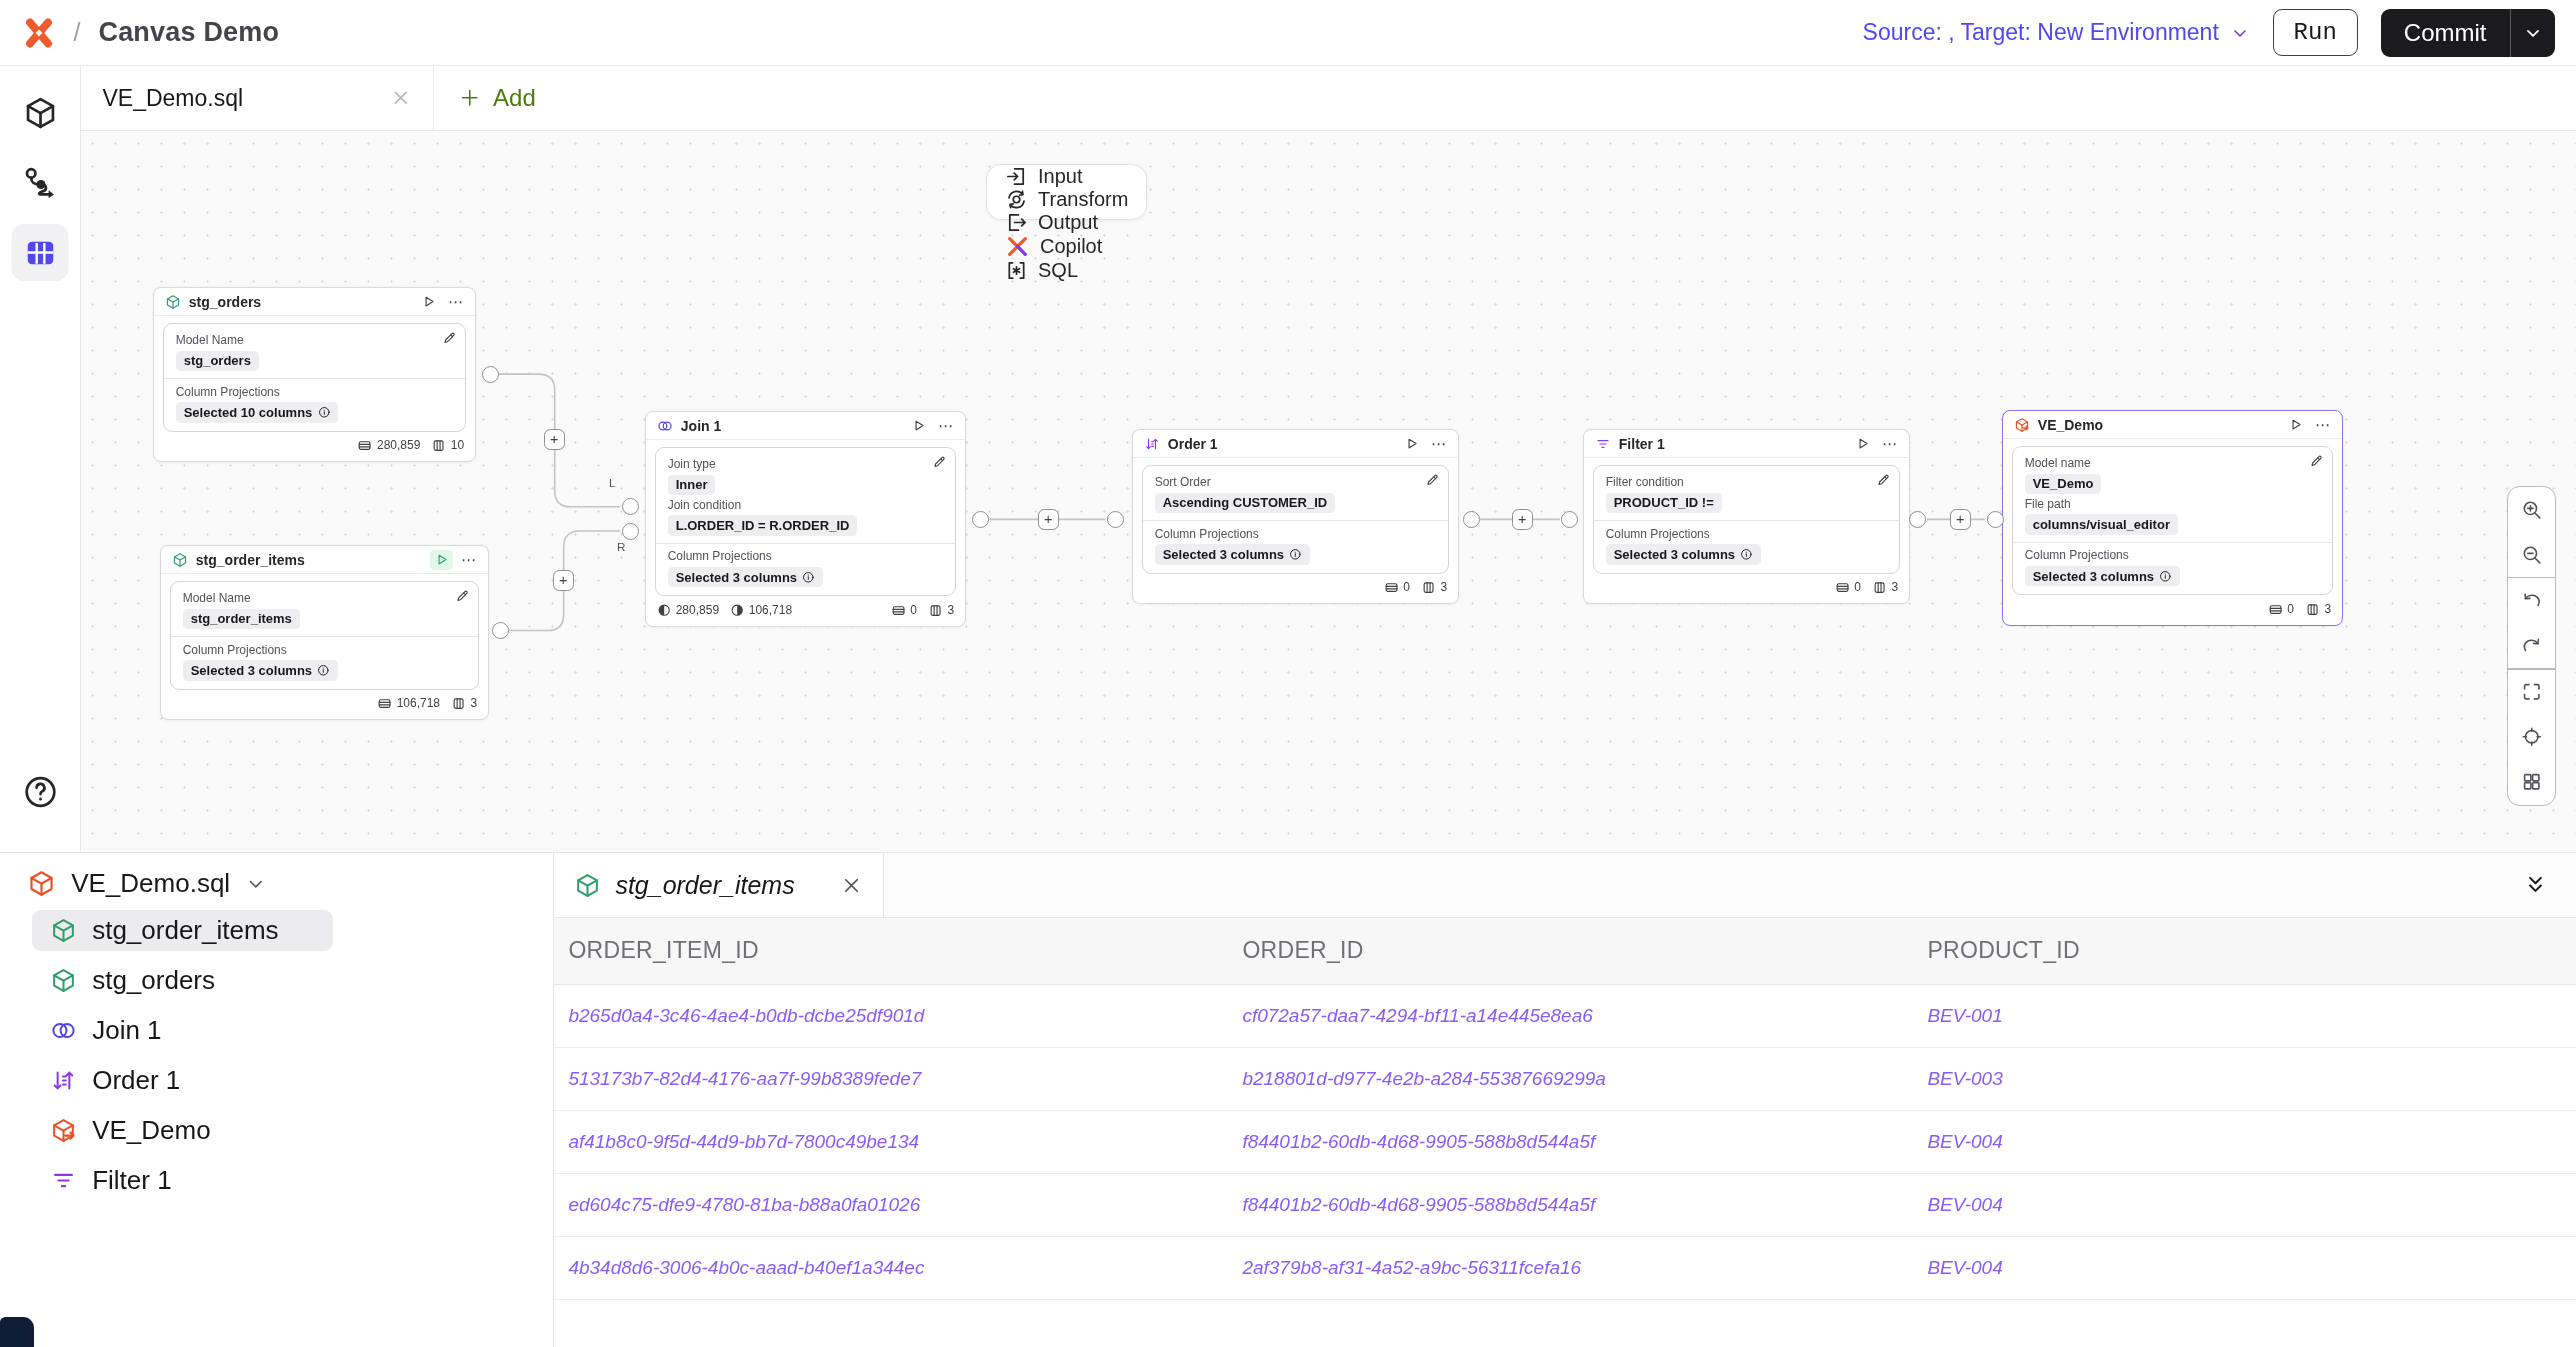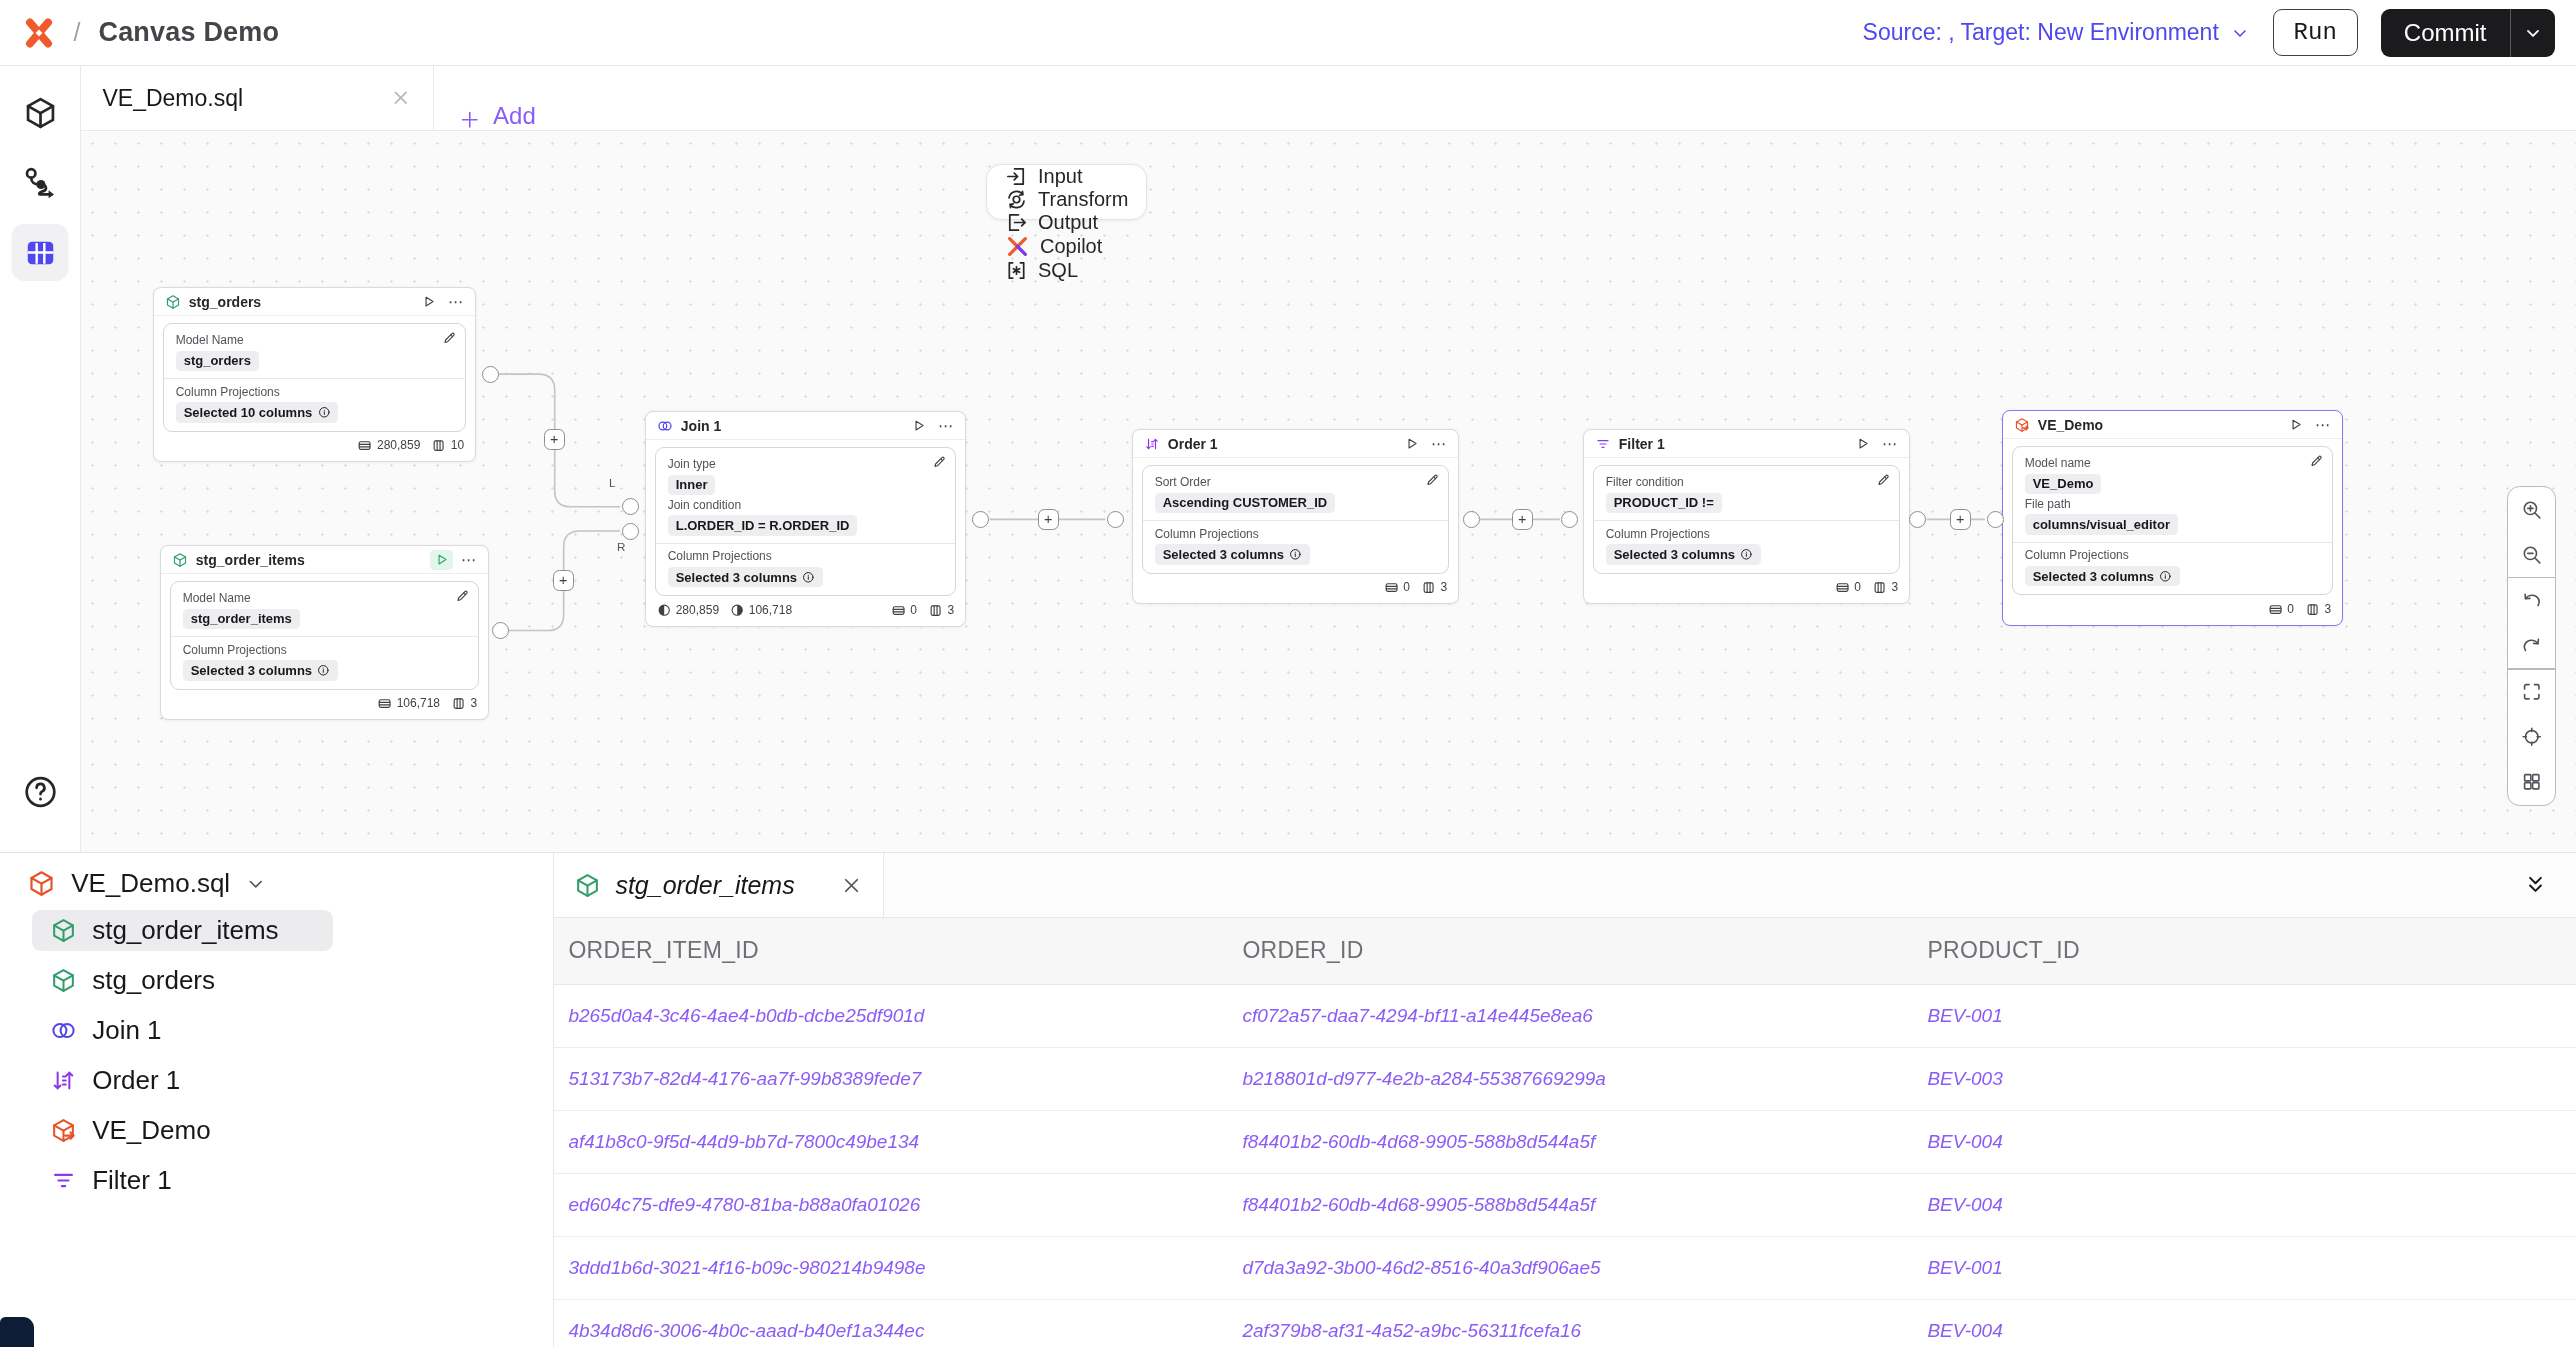--- a/index.html
+++ b/index.html
@@ -33,22 +33,22 @@
               color:#27272a; cursor:pointer; }
   .rail-btn.active { background:#f1f1f3; color:#5246f0; }
 
   
   #filebar { position:absolute; left:81px; top:66px; width:2495px; height:65px; background:#fff;
              border-bottom:0.9px solid #e9e9eb; display:flex; align-items:stretch; }
   .ftab { width:353px; display:flex; align-items:center; padding:0 21.5px;
           border-right:0.9px solid #e9e9eb; cursor:pointer; }
   .ftab-label { font-size:23px; color:#18181b; }
   .ftab-close { margin-left:auto; color:#b6b6bd; display:flex; }
-  .addbtn { display:flex; align-items:flex-end; gap:12.6px; padding:0 25px; font-size:24px;
-            font-weight:500; color:#8b5cf6; cursor:pointer; }
+  .addbtn { display:flex; align-items:center; gap:12.6px; padding:0 25px; font-size:24px;
+            font-weight:500; color:#4d7c0f; cursor:pointer; }
 
   
   #canvas { position:absolute; left:81px; top:132px; width:2495px; height:720px; background:#fafafa;
             background-image:radial-gradient(circle, #dededf 1.4px, transparent 1.4px);
             background-size:23px 23px; overflow:hidden; }
   #edges { position:absolute; left:0; top:0; pointer-events:none; }
 
   .port { position:absolute; width:17px; height:17px; border-radius:50%; background:#fff;
           border:1.8px solid #8d8d93; z-index:3; }
   .portlabel { position:absolute; font-size:11.7px; color:#52525b; z-index:3; }
@@ -807,25 +807,20 @@
               <td>af41b8c0-9f5d-44d9-bb7d-7800c49be134</td>
               <td>f84401b2-60db-4d68-9905-588b8d544a5f</td>
               <td>BEV-004</td>
             </tr>
             <tr>
               <td>ed604c75-dfe9-4780-81ba-b88a0fa01026</td>
               <td>f84401b2-60db-4d68-9905-588b8d544a5f</td>
               <td>BEV-004</td>
             </tr>
             <tr>
-              <td>3ddd1b6d-3021-4f16-b09c-980214b9498e</td>
-              <td>d7da3a92-3b00-46d2-8516-40a3df906ae5</td>
-              <td>BEV-001</td>
-            </tr>
-            <tr>
               <td>4b34d8d6-3006-4b0c-aaad-b40ef1a344ec</td>
               <td>2af379b8-af31-4a52-a9bc-56311fcefa16</td>
               <td>BEV-004</td>
             </tr>
           </tbody>
       </table>
     </div>
   </div>
 
   <div id="chatwidget"></div>

